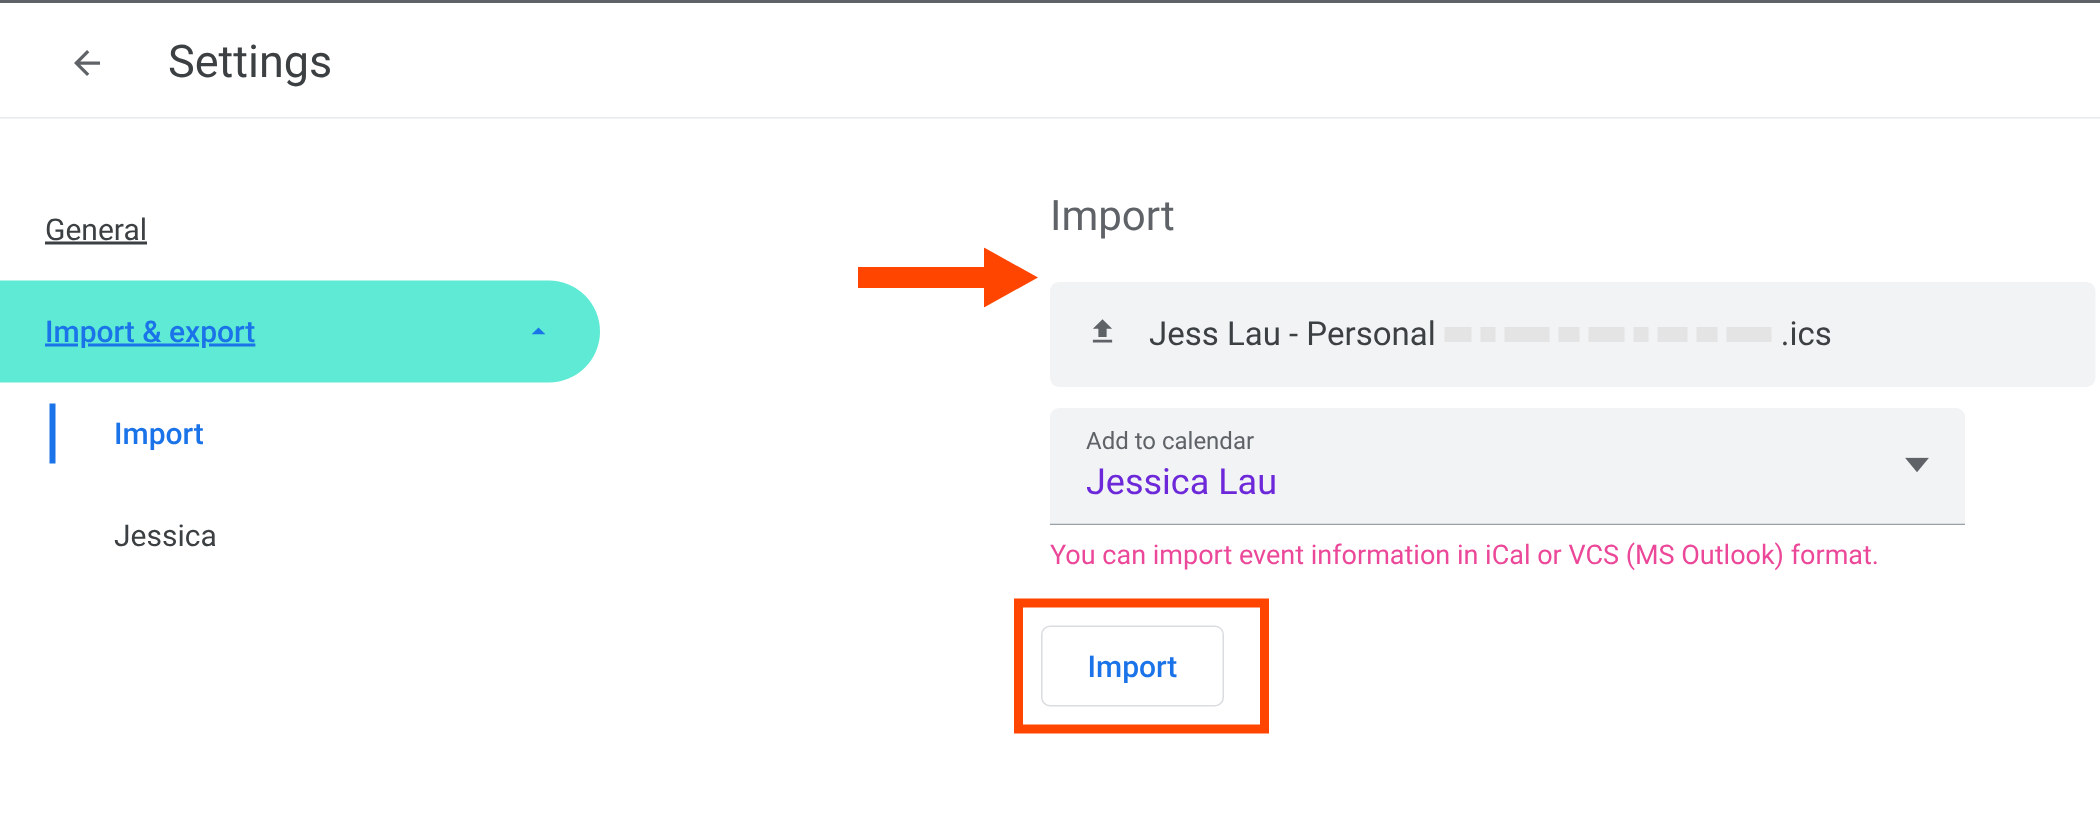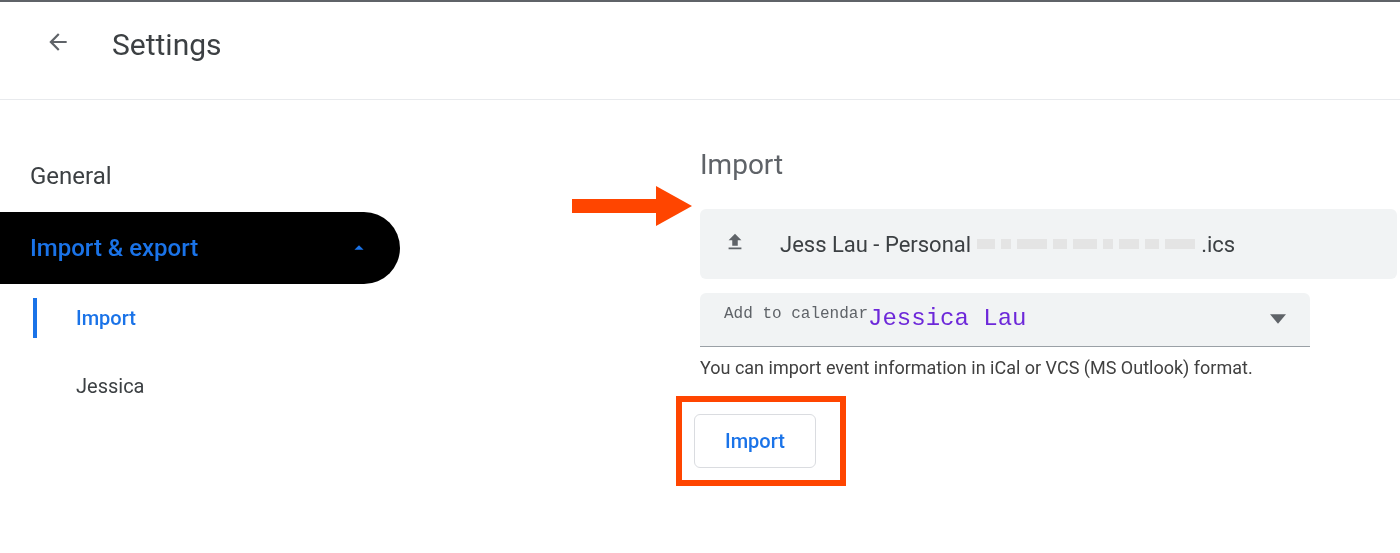--- a/index.html
+++ b/index.html
@@ -11,22 +11,21 @@
       font-family: 'Google Sans', Roboto, Arial, sans-serif;
       background: #fff;
       color: #3c4043;
       width: 1400px;
       height: 553px;
       overflow: hidden;
       border-top: 2px solid #5f6368;
     }
     .header {
       display: flex;
-      align-items: center;
-      padding: 22px 20px 35px 38px;
+      padding: 22px 20px 14px 38px;
       gap: 34px;
       border-bottom: 1px solid #e8eaed;
     }
     .back-arrow {
       width: 40px;
       height: 40px;
       display: flex;
       align-items: center;
       justify-content: center;
       cursor: pointer;
@@ -42,30 +41,31 @@
     .content {
       display: flex;
       position: relative;
     }
     .sidebar {
       width: 400px;
       padding-top: 40px;
       flex-shrink: 0;
     }
     .sidebar-section {
-      font-size: 24px;
+      font-size: 20px;
       color: #3c4043;
       padding: 22px 30px;
       display: flex;
       align-items: center;
       justify-content: space-between;
       cursor: pointer;
+      text-decoration: underline;
     }
     .sidebar-section.selected {
-      background: #000000;
+      background: #5eead4;
       color: #1a73e8;
       font-weight: 500;
       border-top-right-radius: 36px;
       border-bottom-right-radius: 36px;
     }
     .chevron {
       width: 22px;
       height: 22px;
     }
     .chevron svg { width: 22px; height: 22px; fill: #3c4043; }
@@ -109,21 +109,21 @@
       font-weight: 400;
       margin-bottom: 28px;
     }
     .field-box {
       background: #f1f3f4;
       border-radius: 6px;
       width: 697px;
       display: flex;
       align-items: center;
       padding: 22px 24px;
-      gap: 34px;
+      gap: 20px;
       cursor: pointer;
       margin-bottom: 14px;
     }
     .upload-icon svg { width: 22px; height: 22px; fill: #5f6368; }
     .file-name {
       font-size: 22px;
       color: #3c4043;
       display: flex;
       align-items: center;
       flex-wrap: nowrap;
@@ -143,37 +143,37 @@
       border-radius: 6px 6px 0 0;
       width: 610px;
       padding: 12px 24px 14px 24px;
       border-bottom: 1px solid #9aa0a6;
       display: flex;
       align-items: flex-start;
       justify-content: space-between;
       cursor: pointer;
       margin-bottom: 10px;
     }
-    .select-box .sb-left { display: flex; flex-direction: row; font-family: Liberation Mono, monospace; }
+    .select-box .sb-left { display: flex; flex-direction: column; }
     .select-label {
       font-size: 16px;
       color: #5f6368;
       margin-bottom: 4px;
     }
     .select-value {
       font-size: 24px;
       color: #6d28d9;
     }
     .dropdown-caret {
       align-self: center;
     }
     .dropdown-caret svg { width: 16px; height: 10px; fill: #5f6368; }
     .helper-text {
       font-size: 18px;
-      color: #404040;
+      color: #ec4899;
       margin-bottom: 18px;
       margin-top: 8px;
     }
     .import-button-wrap {
       display: inline-block;
       border: 6px solid #ff4500;
       padding: 12px 24px 12px 12px;
       margin-left: -24px;
     }
     .import-button {

